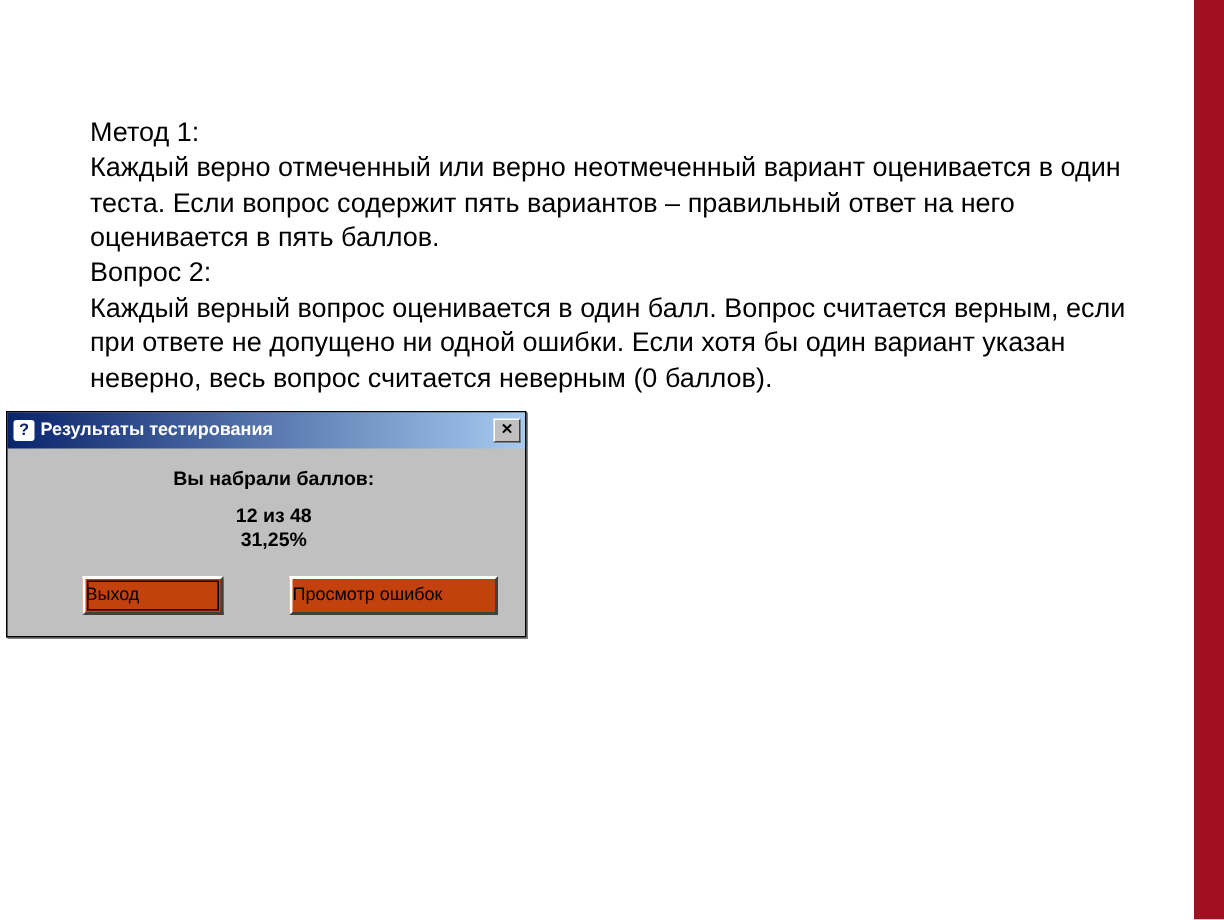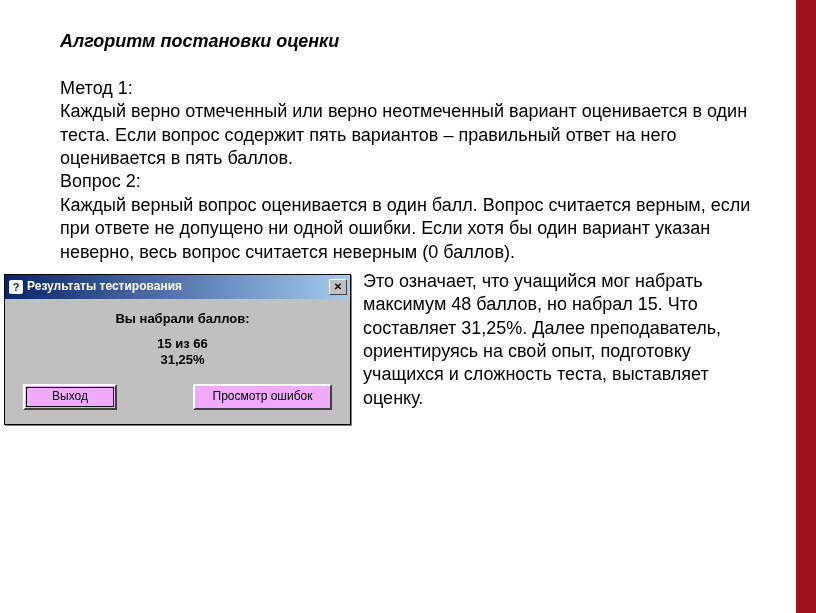--- a/index.html
+++ b/index.html
@@ -108,29 +108,30 @@
   .score-val {
     font-weight: bold;
     line-height: 1.25;
   }
   .dialog-buttons {
     display: flex;
     justify-content: space-between;
     padding: 8px 18px 14px 18px;
   }
   .win-btn {
-    background: #f0abfc;
+    background: #c2410c;
     border-top: 2px solid #fff;
     border-left: 2px solid #fff;
     border-right: 2px solid #404040;
     border-bottom: 2px solid #404040;
     font-size: 12px;
     padding: 3px 0;
-    text-align: center;
+    text-align: left;
     font-family: Tahoma, Arial, sans-serif;
+    margin-left: 32px;
   }
   .win-btn.focus {
     outline: 1px solid #000;
     outline-offset: -4px;
   }
   .btn-exit { width: 90px; }
   .btn-view { width: 135px; }
   .right-text {
     font-size: 18px;
     line-height: 1.3;
@@ -138,46 +139,45 @@
     padding-right: 4px;
   }
 </style>
 </head>
 <body>
 
 <div class="red-bar"></div>
 
 <div class="content">
   <div>
-    <span class="title">Алгоритм постановки оценки</span><br>
+    <br>
     <br>
     <span class="bold">Метод 1:</span><br>
     <span>Каждый верно отмеченный или верно неотмеченный вариант оценивается в один теста. Если вопрос содержит пять вариантов – правильный ответ на него оценивается в пять баллов.</span><br>
     <span class="bold">Вопрос 2:</span><br>
     <span>Каждый верный вопрос оценивается в один балл. Вопрос считается верным, если при ответе не допущено ни одной ошибки. Если хотя бы один вариант указан неверно, весь вопрос считается неверным (0 баллов).</span><br>
   </div>
 
   <div class="lower">
     <div class="dialog-wrap">
       <div class="dialog">
         <div class="titlebar">
           <div class="titlebar-left">
             <div class="q-icon">?</div>
             <div class="title-text">Результаты тестирования</div>
           </div>
           <div class="close-btn">✕</div>
         </div>
         <div class="dialog-body">
           <div class="score-label">Вы набрали баллов:</div>
           <div class="score-val">
-            <span>15 из 66</span><br>
+            <span>12 из 48</span><br>
             <span>31,25%</span>
           </div>
         </div>
         <div class="dialog-buttons">
           <div class="win-btn btn-exit focus">Выход</div>
           <div class="win-btn btn-view">Просмотр ошибок</div>
         </div>
       </div>
     </div>
-    <div class="right-text">Это означает, что учащийся мог набрать максимум 48 баллов, но набрал 15. Что составляет 31,25%. Далее преподаватель, ориентируясь на свой опыт, подготовку учащихся и сложность теста, выставляет оценку.</div>
   </div>
 </div>
 
 </body></html>

